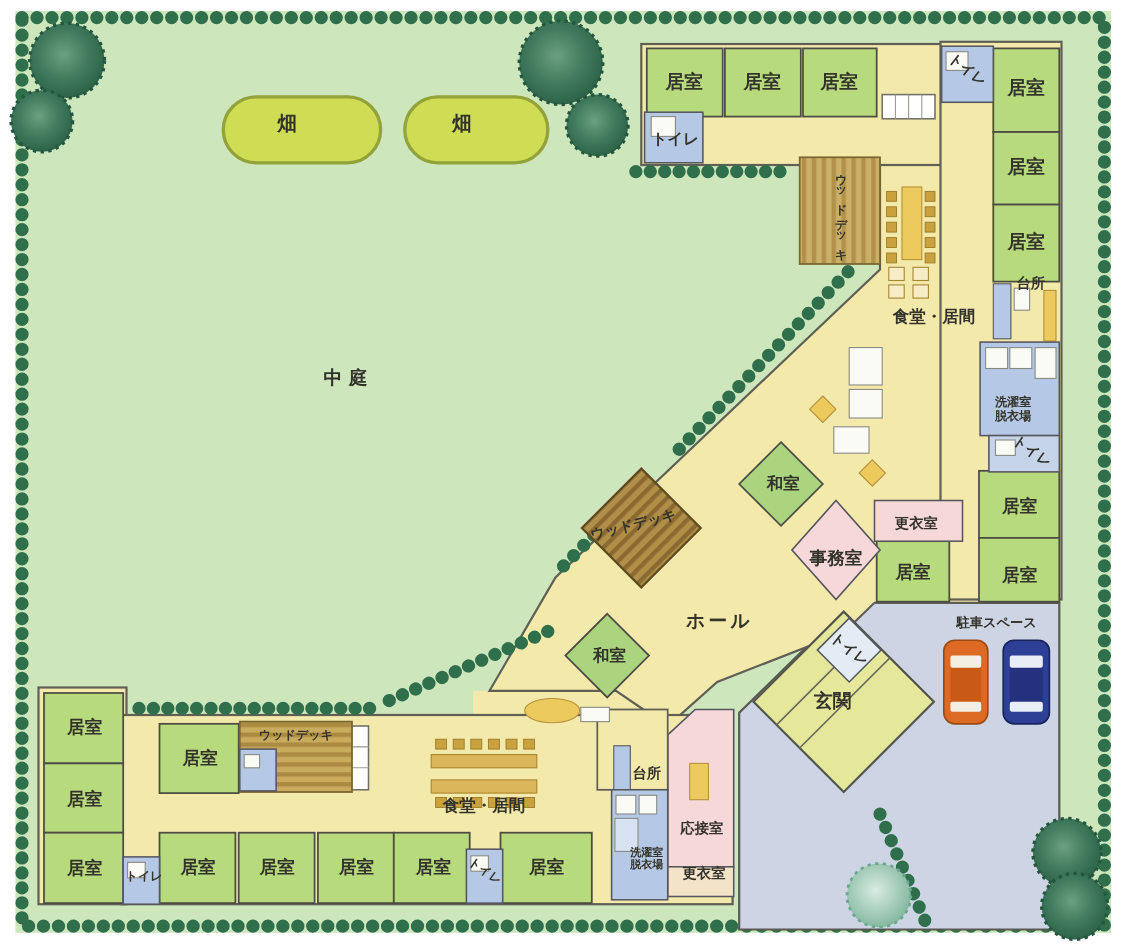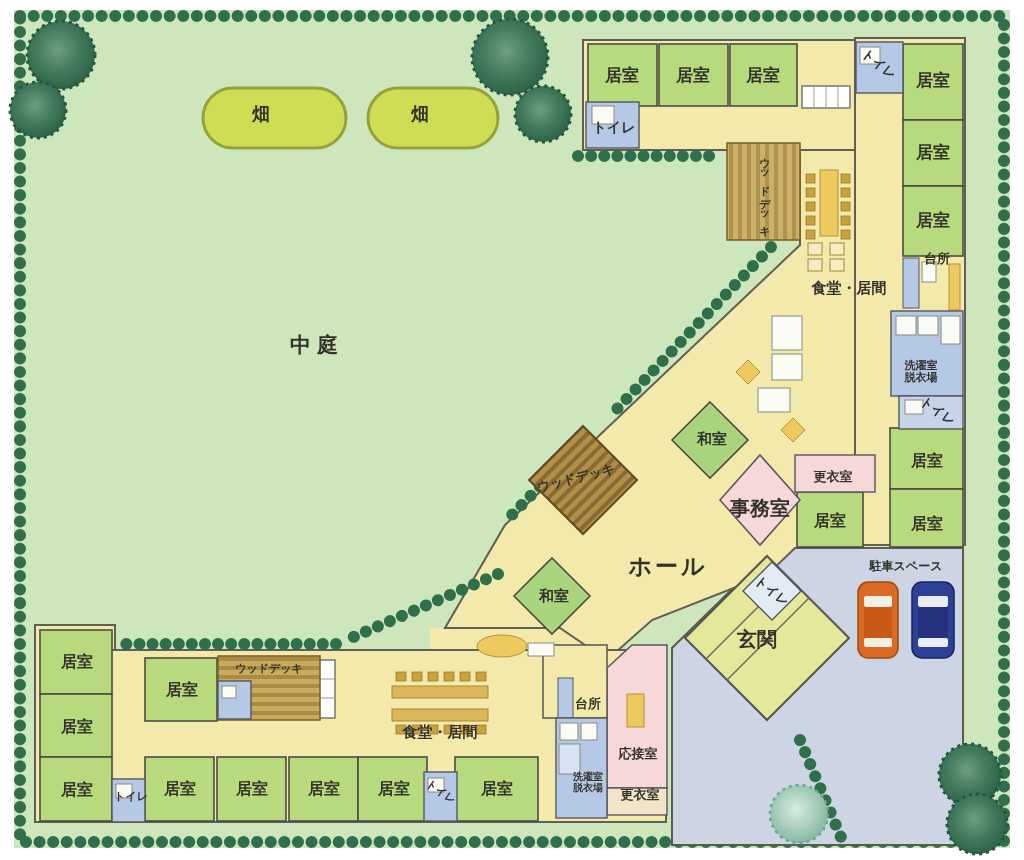--- a/index.html
+++ b/index.html
@@ -213,21 +213,21 @@
     <circle cx="977" cy="824" r="30" fill="url(#treeG)" stroke="#245640" stroke-width="3" stroke-dasharray="3 4"></circle>
     <circle cx="799" cy="814" r="29" fill="url(#treeL)" stroke="#6aa98c" stroke-width="2.5" stroke-dasharray="3 4"></circle>
   </g>
 
   <rect x="203" y="88" width="143" height="60" rx="30" fill="#cfdd55" stroke="#93a339" stroke-width="3"></rect>
   <rect x="368" y="88" width="130" height="60" rx="30" fill="#cfdd55" stroke="#93a339" stroke-width="3"></rect>
 </svg>
 
 <div class="lbl" style="left:261px;top:114px;font-size:18px">畑</div>
 <div class="lbl" style="left:420px;top:114px;font-size:18px">畑</div>
-<div class="lbl" style="left:317px;top:345px;font-size:21px;letter-spacing:6px">中庭</div>
+<div class="lbl" style="left:317px;top:345px;font-size:17px;letter-spacing:6px">中庭</div>
 
 <div class="lbl" style="left:622px;top:76px;font-size:17px">居室</div>
 <div class="lbl" style="left:693px;top:76px;font-size:17px">居室</div>
 <div class="lbl" style="left:763px;top:76px;font-size:17px">居室</div>
 <div class="lbl" style="left:614px;top:127px;font-size:14px">トイレ</div>
 <div class="lbl" style="left:879px;top:64px;font-size:13px;transform:translate(-50%,-50%) rotate(38deg)">トイレ</div>
 
 <div class="lbl" style="left:933px;top:81px;font-size:17px">居室</div>
 <div class="lbl" style="left:933px;top:153px;font-size:17px">居室</div>
 <div class="lbl" style="left:933px;top:221px;font-size:17px">居室</div>
@@ -237,28 +237,28 @@
 
 <div class="lbl two" style="left:921px;top:372px;font-size:11px">
   <div>洗濯室</div>
   <div>脱衣場</div>
 </div>
 <div class="lbl" style="left:938px;top:411px;font-size:13px;transform:translate(-50%,-50%) rotate(35deg)">トイレ</div>
 <div class="lbl" style="left:927px;top:461px;font-size:16px">居室</div>
 <div class="lbl" style="left:833px;top:477px;font-size:13px">更衣室</div>
 <div class="lbl" style="left:830px;top:521px;font-size:16px">居室</div>
 <div class="lbl" style="left:927px;top:524px;font-size:16px">居室</div>
-<div class="lbl" style="left:760px;top:508px;font-size:20px">事務室</div>
+<div class="lbl" style="left:760px;top:508px;font-size:16px">事務室</div>
 
 <div class="lbl" style="left:712px;top:440px;font-size:15px">和室</div>
 <div class="lbl" style="left:576px;top:478px;font-size:13px;transform:translate(-50%,-50%) rotate(-14deg)">ウッドデッキ</div>
 <div class="lbl" style="left:554px;top:597px;font-size:15px">和室</div>
-<div class="lbl" style="left:668px;top:566px;font-size:23px;letter-spacing:3px">ホール</div>
+<div class="lbl" style="left:654px;top:566px;font-size:17px;letter-spacing:3px">ホール</div>
 <div class="lbl" style="left:772px;top:591px;font-size:13px;transform:translate(-50%,-50%) rotate(38deg)">トイレ</div>
-<div class="lbl" style="left:757px;top:639px;font-size:20px">玄関</div>
+<div class="lbl" style="left:757px;top:639px;font-size:17px">玄関</div>
 <div class="lbl" style="left:906px;top:566px;font-size:12px">駐車スペース</div>
 
 <div class="lbl" style="left:77px;top:662px;font-size:16px">居室</div>
 <div class="lbl" style="left:77px;top:727px;font-size:16px">居室</div>
 <div class="lbl" style="left:77px;top:790px;font-size:16px">居室</div>
 <div class="lbl" style="left:182px;top:690px;font-size:16px">居室</div>
 <div class="lbl" style="left:269px;top:669px;font-size:11px">ウッドデッキ</div>
 <div class="lbl" style="left:131px;top:797px;font-size:11px">トイレ</div>
 <div class="lbl" style="left:180px;top:789px;font-size:16px">居室</div>
 <div class="lbl" style="left:252px;top:789px;font-size:16px">居室</div>

